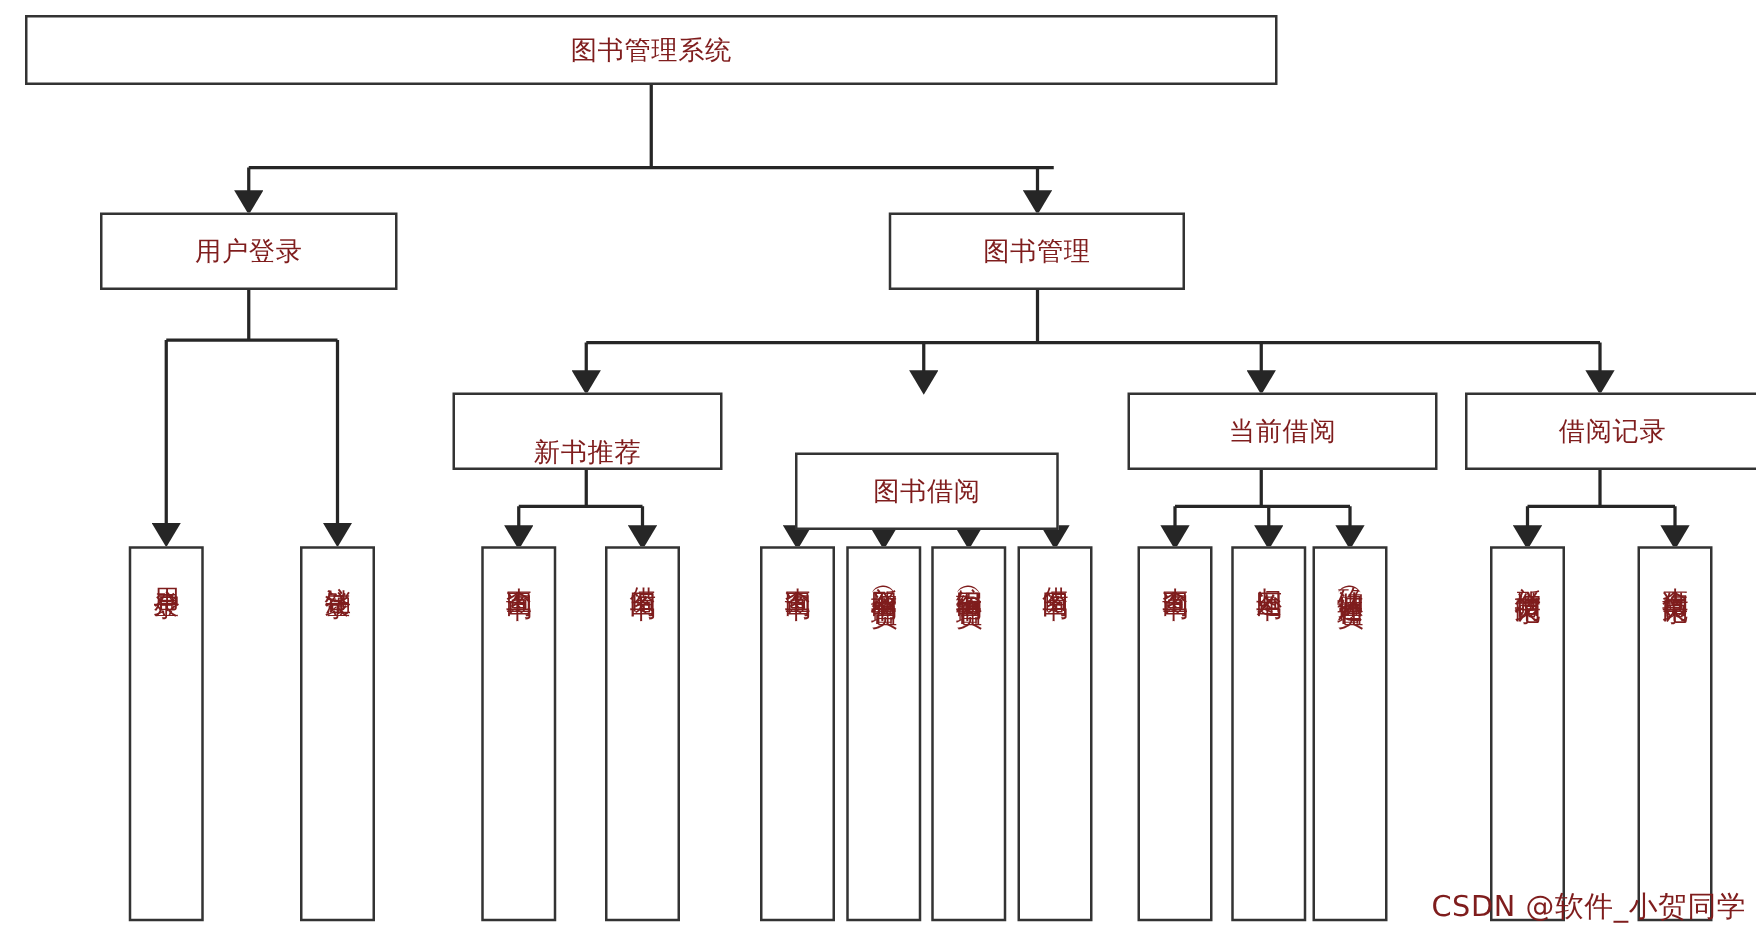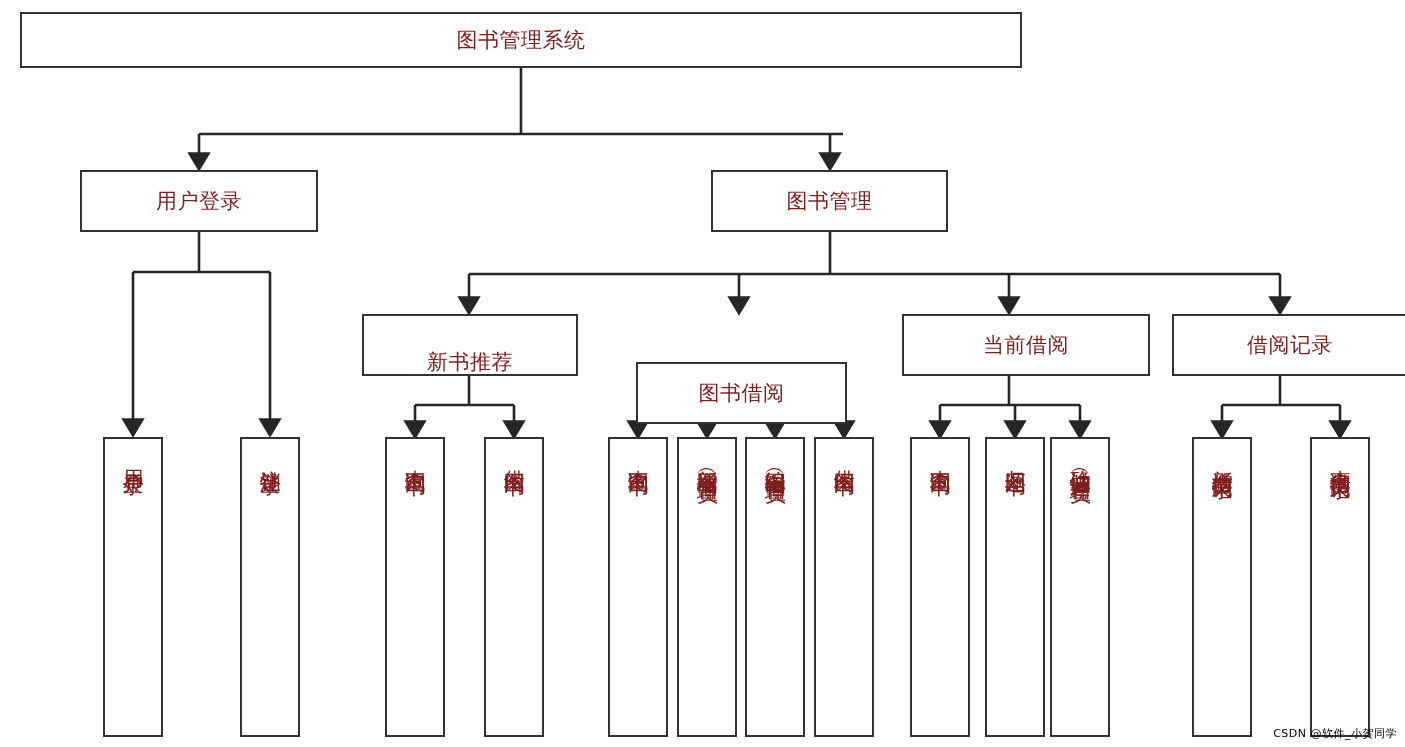--- a/index.html
+++ b/index.html
@@ -52,22 +52,22 @@
     left: 0;
     top: 0;
     width: 1405px;
     height: 747px;
     pointer-events: none;
   }
   .watermark {
     position: absolute;
     right: 8px;
     bottom: 6px;
-    font-size: 11px;
-    color: #000000;
+    font-size: 23px;
+    color: #7f1d1d;
     white-space: nowrap;
     letter-spacing: 0.5px;
   }
 </style>
 </head>
 <body>
 
 <div id="diagram-root">
 
   <svg class="connectors" viewBox="0 0 1405 747">

